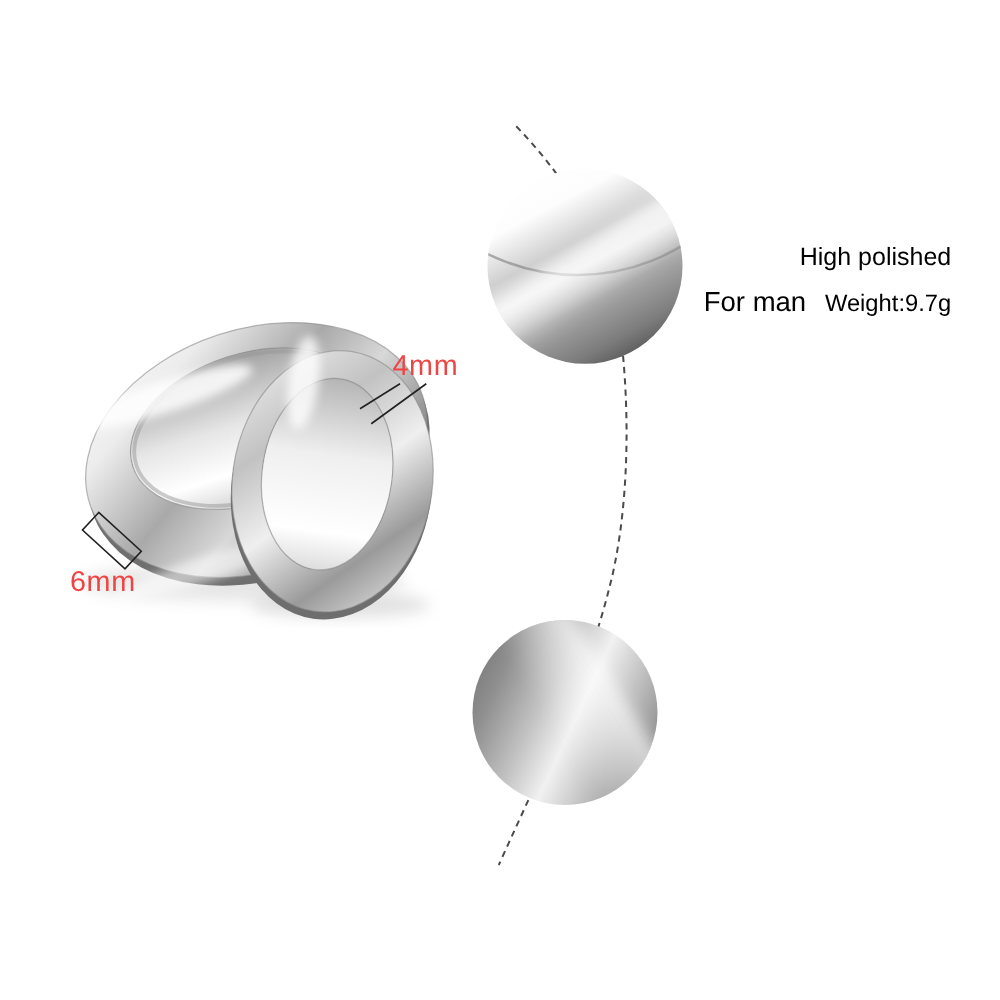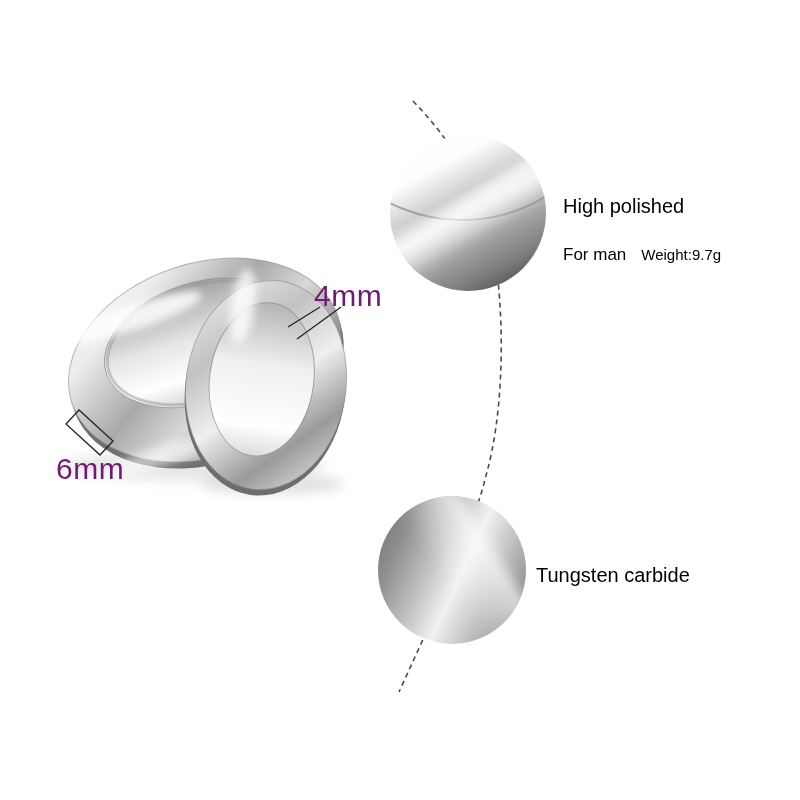--- a/index.html
+++ b/index.html
@@ -3,21 +3,21 @@
 <meta charset="utf-8">
 <style>
   html,body{margin:0;padding:0;background:#ffffff;}
   .canvas{
     position:relative;width:800px;height:800px;background:#ffffff;overflow:hidden;
     font-family:"Liberation Sans", sans-serif;color:#000;
   }
   .scene{position:absolute;left:0;top:0;width:800px;height:800px;}
 
   
-  .dim{position:absolute;font-size:30px;color:#701a75;letter-spacing:.5px;}
+  .dim{position:absolute;font-size:23px;color:#ef4444;letter-spacing:.5px;}
   .dim4{left:314px;top:279px;}
   .dim6{left:56px;top:452px;}
 
   
   .circle{position:absolute;border-radius:50%;overflow:hidden;}
   .circle.top{
     left:390px;top:135px;width:156px;height:156px;
     background:linear-gradient(152deg,#ffffff 4%,#fdfdfd 24%,#cfcfcf 40%,#e9e9e9 50%,#a8a8a8 63%,#7c7c7c 80%,#3c3c3c 97%);
   }
   .circle.bottom{
@@ -26,25 +26,25 @@
   }
   .arc{position:absolute;border-radius:50%;border:2px solid rgba(125,125,125,.6);
     width:320px;height:320px;left:-90px;top:-238px;}
   .streak{position:absolute;width:260px;height:44px;
     background:linear-gradient(rgba(255,255,255,.85),rgba(255,255,255,0));
     transform:rotate(-33deg);left:-45px;top:62px;filter:blur(6px);}
   .streak.b{transform:rotate(58deg);left:-20px;top:40px;width:220px;height:60px;
     background:linear-gradient(rgba(255,255,255,.7),rgba(255,255,255,0));}
 
   
-  .callout-text{position:absolute;}
+  .callout-text{position:absolute;text-align:right;}
   .callout-text .title{font-size:20px;color:#000;}
   .callout-text .row{display:flex;align-items:baseline;margin-top:11px;}
-  .callout-text .audience{font-size:17px;margin-top:16px;}
-  .callout-text .weight{font-size:15px;margin-left:15px;}
+  .callout-text .audience{font-size:22px;}
+  .callout-text .weight{font-size:19px;margin-left:15px;}
   .ct-top{left:563px;top:195px;}
   .ct-bottom{left:536px;top:564px;}
 </style>
 </head>
 <body>
 
 <div class="canvas">
 
   <svg class="scene" viewBox="0 0 800 800" aria-hidden="true">
     <defs>
@@ -126,16 +126,15 @@
 
   <div class="callout-text ct-top">
     <div class="title">High polished</div>
     <div class="row">
       <span class="audience">For man</span>
       <span class="weight">Weight:9.7g</span>
     </div>
   </div>
 
   <div class="callout-text ct-bottom">
-    <div class="title">Tungsten carbide</div>
   </div>
 
 </div>
 
 </body></html>

